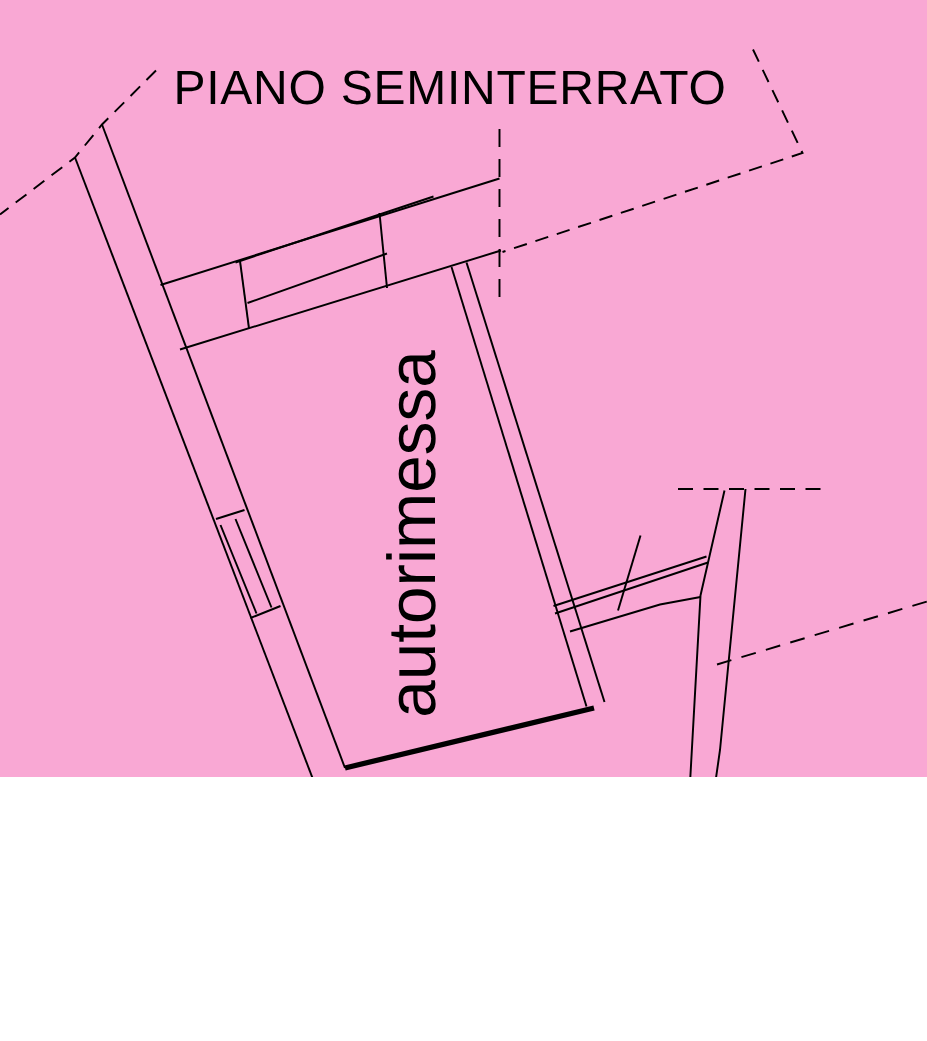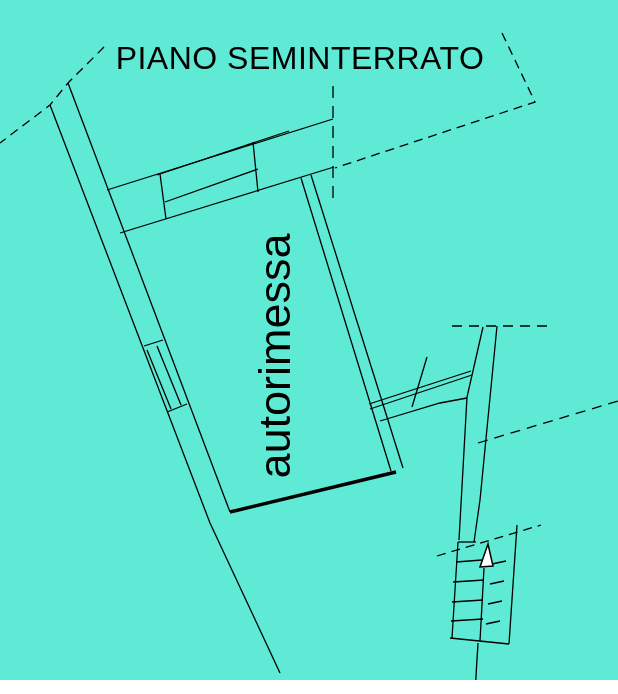--- a/index.html
+++ b/index.html
@@ -3,22 +3,22 @@
 <meta charset="utf-8">
 <style>
   html, body {
     margin: 0;
     padding: 0;
     background: #ffffff;
   }
   .stage {
     position: relative;
     width: 618px;
-    height: 680px;
-    background: #5eead4;
+    height: 518px;
+    background: #f9a8d4;
     overflow: hidden;
   }
   svg.plan {
     position: absolute;
     left: 0;
     top: 0;
     width: 618px;
     height: 694px;
   }
   .plan-title-text {

